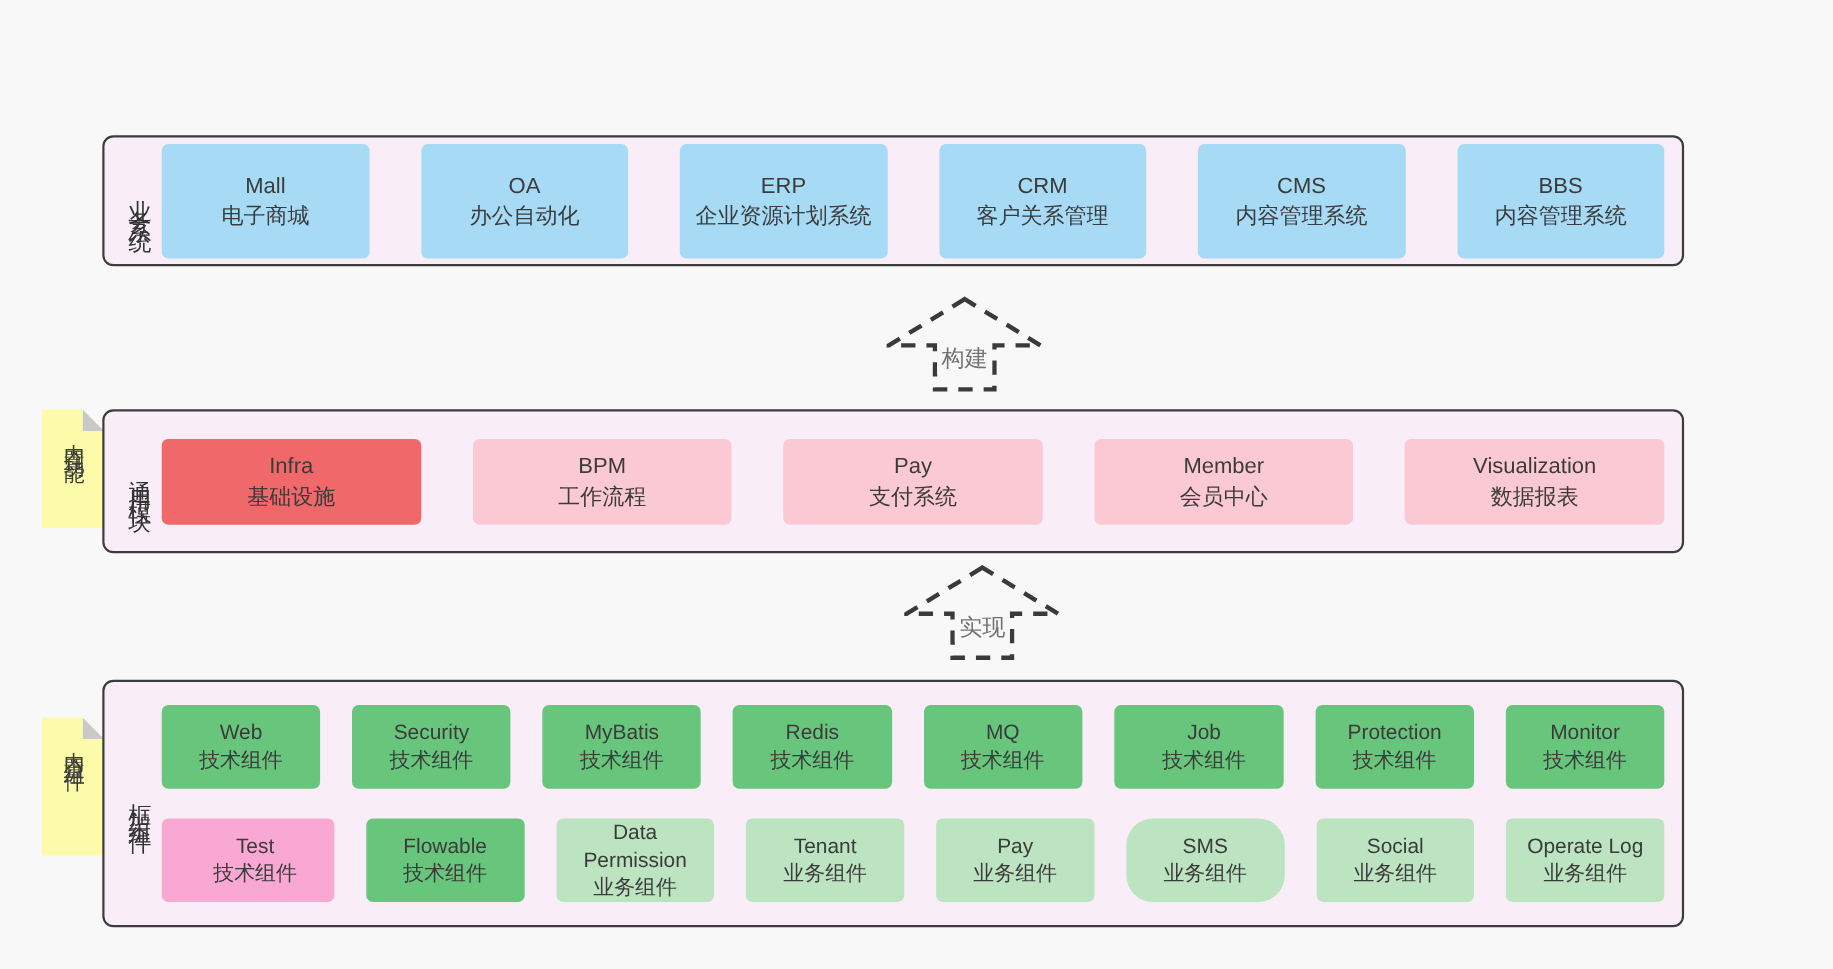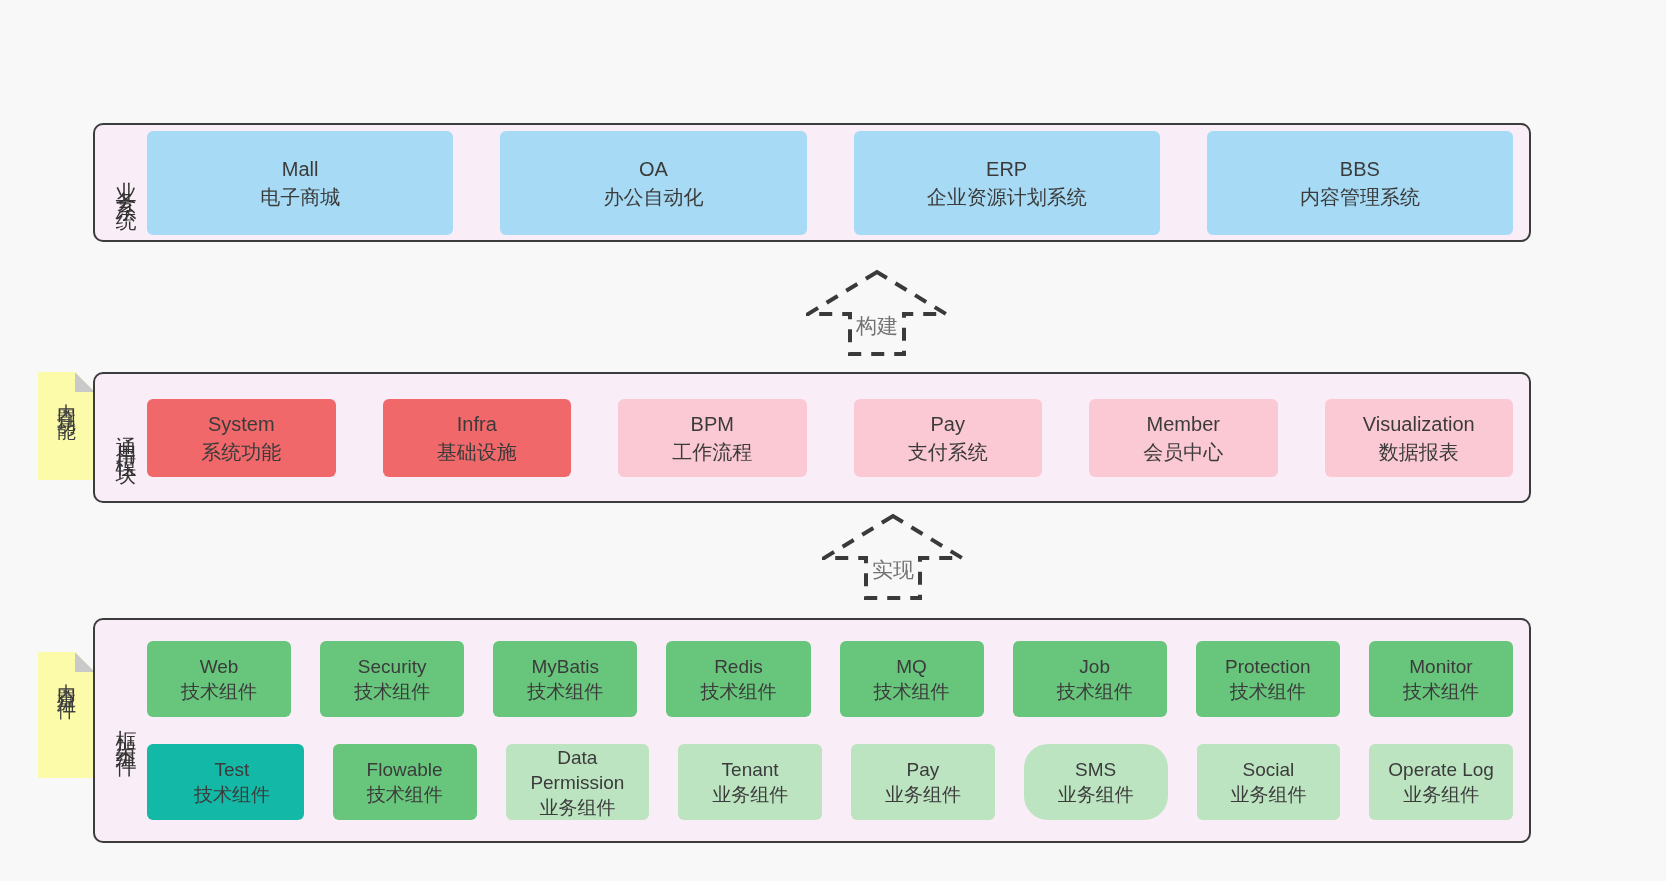--- a/index.html
+++ b/index.html
@@ -97,43 +97,47 @@
       </div>
       <div class="box" style="background: rgb(167, 218, 244);">
         <span>OA</span>
         <span>办公自动化</span>
       </div>
       <div class="box" style="background: rgb(167, 218, 244);">
         <span>ERP</span>
         <span>企业资源计划系统</span>
       </div>
       <div class="box" style="background: rgb(167, 218, 244);">
+        <span>CRM</span>
+        <span>客户关系管理</span>
+      </div>
+      <div class="box" style="background: rgb(167, 218, 244);">
+        <span>CMS</span>
+        <span>内容管理系统</span>
+      </div>
+      <div class="box" style="background: rgb(167, 218, 244);">
         <span>BBS</span>
         <span>内容管理系统</span>
       </div>
     </div>
   </div>
 </div>
 
 <div class="arrow arrow-build">
   <svg viewBox="0 0 142 90">
     <path d="M71 4 L2 46 L44 46 L44 86 L98 86 L98 46 L140 46 Z" fill="none" stroke="#3a3a3a" stroke-width="4" stroke-dasharray="13 10"></path>
   </svg>
   <span class="arrow-label">构建</span>
 </div>
 
 <div class="layer layer-modules">
   <div class="layer-label">通用模块</div>
   <div class="layer-content">
     <div class="row row6">
       <div class="box" style="background: rgb(241, 104, 106);">
-        <span>System</span>
-        <span>系统功能</span>
-      </div>
-      <div class="box" style="background: rgb(241, 104, 106);">
         <span>Infra</span>
         <span>基础设施</span>
       </div>
       <div class="box" style="background: rgb(251, 201, 211);">
         <span>BPM</span>
         <span>工作流程</span>
       </div>
       <div class="box" style="background: rgb(251, 201, 211);">
         <span>Pay</span>
         <span>支付系统</span>
@@ -188,21 +192,21 @@
       <div class="box" style="background: rgb(104, 198, 124);">
         <span>Protection</span>
         <span>技术组件</span>
       </div>
       <div class="box" style="background: rgb(104, 198, 124);">
         <span>Monitor</span>
         <span>技术组件</span>
       </div>
     </div>
     <div class="row row8">
-      <div class="box" style="background: #14b8a6; padding-left: 19px;">
+      <div class="box" style="background: #f9a8d4; padding-left: 19px;">
         <span>Test</span>
         <span>技术组件</span>
       </div>
       <div class="box" style="background: rgb(104, 198, 124);">
         <span>Flowable</span>
         <span>技术组件</span>
       </div>
       <div class="box" style="background: rgb(188, 228, 192);">
         <span>Data Permission</span>
         <span>业务组件</span>

